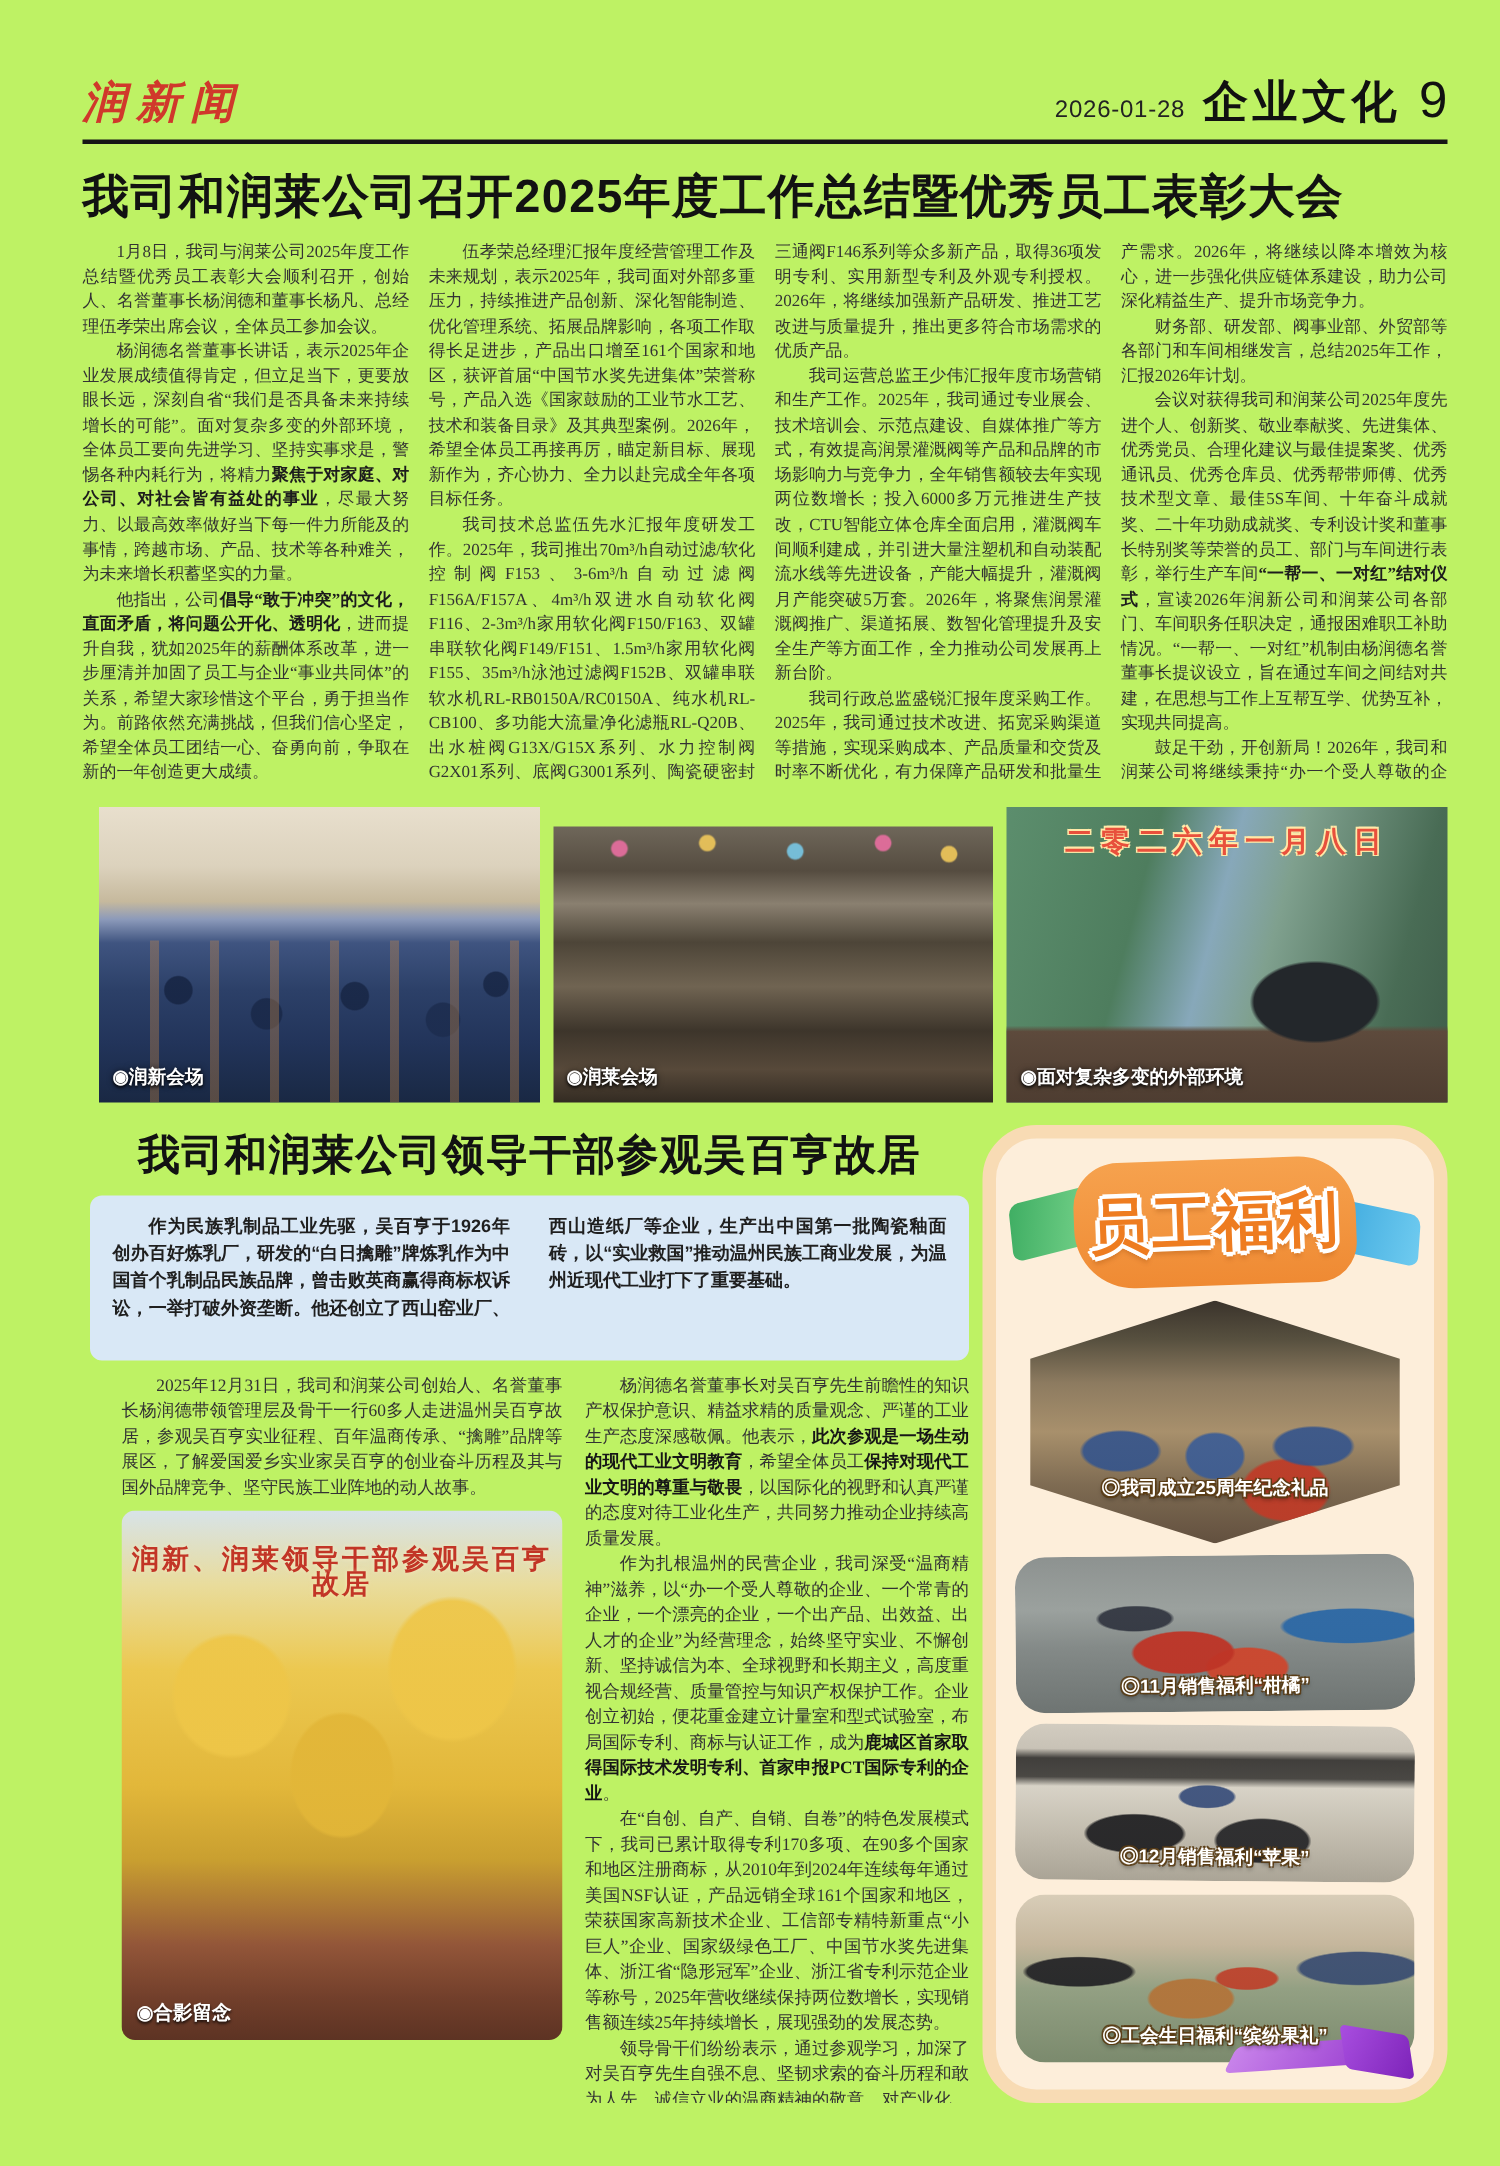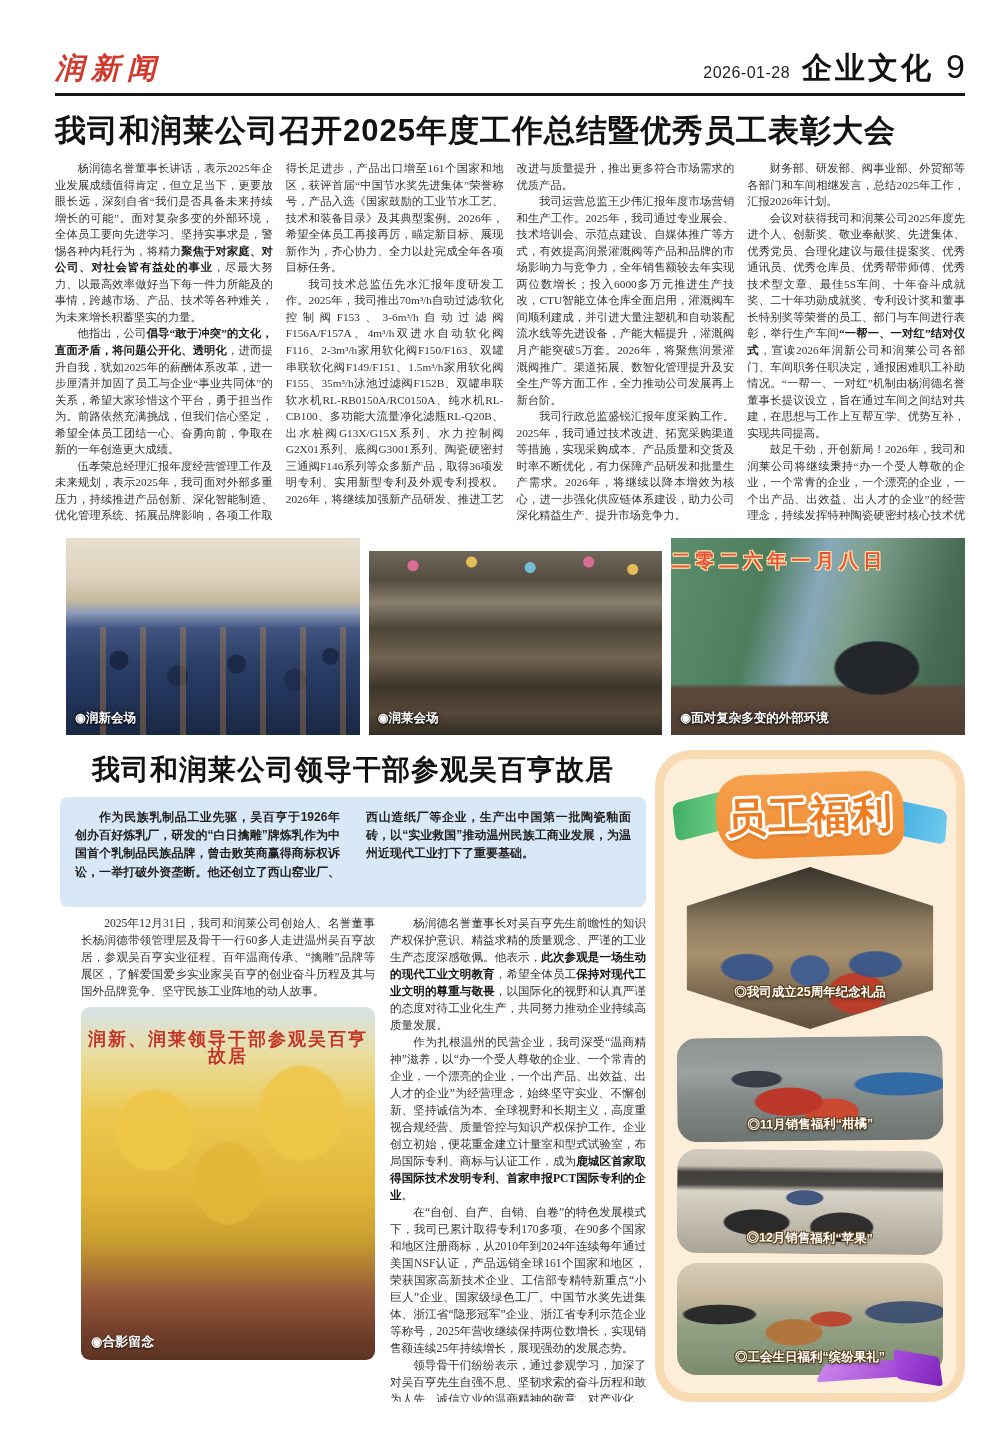--- a/index.html
+++ b/index.html
@@ -1,16 +1,16 @@
 <!DOCTYPE html>
 <html><head>
 <meta charset="utf-8">
 <style>
   html,body{margin:0;padding:0;background:#e9e9e9;}
-  .page{position:relative;width:1000px;height:1444px;margin:0 auto;background:#ffffff;overflow:hidden;
+  .page{position:relative;width:1000px;height:1444px;margin:0 auto;background:#bef264;overflow:hidden;
         font-family:"Liberation Sans",sans-serif;color:#222;}
   
   .masthead{position:absolute;left:55px;top:48px;width:910px;height:48px;
             border-bottom:3px solid #161616;display:flex;justify-content:space-between;align-items:flex-end;
             padding-bottom:4px;box-sizing:border-box;}
   .logo{color:#d0382b;font-size:29px;font-weight:bold;font-style:italic;letter-spacing:7px;
         font-family:"Liberation Serif",serif;}
   .mast-right{display:flex;align-items:baseline;gap:12px;}
   .mast-date{font-size:16px;letter-spacing:.5px;font-family:"Liberation Sans",sans-serif;}
   .mast-section{font-size:30px;font-weight:800;letter-spacing:3px;color:#111;}
@@ -43,21 +43,21 @@
       radial-gradient(circle at 15% 8%, rgba(233,110,160,.9) 0 5px, transparent 6px),
       radial-gradient(circle at 35% 6%, rgba(240,200,90,.9) 0 5px, transparent 6px),
       radial-gradient(circle at 55% 9%, rgba(120,200,230,.9) 0 5px, transparent 6px),
       radial-gradient(circle at 75% 6%, rgba(233,110,160,.9) 0 5px, transparent 6px),
       radial-gradient(circle at 90% 10%, rgba(240,200,90,.9) 0 5px, transparent 6px),
       linear-gradient(180deg,#6f675a 0%,#554c40 16%,#8a8070 28%,#4d4538 42%,#706452 58%,#3d352b 74%,#57493a 88%,#332b22 100%); margin-top: 13px;}
   .photo-c{background:
       radial-gradient(ellipse at 70% 66%, #23272b 0 14%, transparent 15%),
       linear-gradient(180deg, transparent 0 74%, #5d4a3c 76%, #4e3d31 100%),
       linear-gradient(105deg,#5c8e6d 0%,#4e7d5e 30%,#87a8ba 46%,#7fa08e 58%,#496c55 84%,#3e5c49 100%);}
-  .photo-overlay-date{position:absolute;top:10px;width:100%;color:#e8503c;
+  .photo-overlay-date{position:absolute;top:10px;width:100%;text-align:center;color:#e8503c;
       font-size:19px;font-weight:900;letter-spacing:5px;
       text-shadow:-1px -1px 0 #ffe9a8,1px -1px 0 #ffe9a8,-1px 1px 0 #ffe9a8,1px 1px 0 #ffe9a8;z-index:2;}
   
   .headline2{position:absolute;top:751px;left:60px;width:586px;text-align:center;
              font-size:28px;font-weight:900;letter-spacing:1px;color:#121212;}
   
   .intro-box{position:absolute;top:797px;left:60px;width:586px;height:110px;background:#d9e8f6;
              border-radius:8px;padding:11px 15px;box-sizing:border-box;
              column-count:2;column-gap:26px;column-fill:auto;overflow:hidden;
              font-size:12px;line-height:18.2px;font-weight:bold;color:#1f1f1f;text-align:justify;}
@@ -142,20 +142,21 @@
     <div class="mast-right">
       <span class="mast-date">2026-01-28</span>
       <span class="mast-section">企业文化</span>
       <span class="mast-page">9</span>
     </div>
   </div>
 
   <div class="headline1">我司和润莱公司召开2025年度工作总结暨优秀员工表彰大会</div>
 
   <div class="article1">
+    <p><span>1月8日，我司与润莱公司2025年度工作总结暨优秀员工表彰大会顺利召开，创始人、名誉董事长杨润德和董事长杨凡、总经理伍孝荣出席会议，全体员工参加会议。</span></p>
     <p><span>杨润德名誉董事长讲话，表示2025年企业发展成绩值得肯定，但立足当下，更要放眼长远，深刻自省“我们是否具备未来持续增长的可能”。面对复杂多变的外部环境，全体员工要向先进学习、坚持实事求是，警惕各种内耗行为，将精力</span><b>聚焦于对家庭、对公司、对社会皆有益处的事业</b><span>，尽最大努力、以最高效率做好当下每一件力所能及的事情，跨越市场、产品、技术等各种难关，为未来增长积蓄坚实的力量。</span></p>
     <p><span>他指出，公司</span><b>倡导“敢于冲突”的文化，直面矛盾，将问题公开化、透明化</b><span>，进而提升自我，犹如2025年的薪酬体系改革，进一步厘清并加固了员工与企业“事业共同体”的关系，希望大家珍惜这个平台，勇于担当作为。前路依然充满挑战，但我们信心坚定，希望全体员工团结一心、奋勇向前，争取在新的一年创造更大成绩。</span></p>
     <p><span>伍孝荣总经理汇报年度经营管理工作及未来规划，表示2025年，我司面对外部多重压力，持续推进产品创新、深化智能制造、优化管理系统、拓展品牌影响，各项工作取得长足进步，产品出口增至161个国家和地区，获评首届“中国节水奖先进集体”荣誉称号，产品入选《国家鼓励的工业节水工艺、技术和装备目录》及其典型案例。2026年，希望全体员工再接再厉，瞄定新目标、展现新作为，齐心协力、全力以赴完成全年各项目标任务。</span></p>
     <p><span>我司技术总监伍先水汇报年度研发工作。2025年，我司推出70m³/h自动过滤/软化控制阀F153、3-6m³/h自动过滤阀F156A/F157A、4m³/h双进水自动软化阀F116、2-3m³/h家用软化阀F150/F163、双罐串联软化阀F149/F151、1.5m³/h家用软化阀F155、35m³/h泳池过滤阀F152B、双罐串联软水机RL-RB0150A/RC0150A、纯水机RL-CB100、多功能大流量净化滤瓶RL-Q20B、出水桩阀G13X/G15X系列、水力控制阀G2X01系列、底阀G3001系列、陶瓷硬密封三通阀F146系列等众多新产品，取得36项发明专利、实用新型专利及外观专利授权。2026年，将继续加强新产品研发、推进工艺改进与质量提升，推出更多符合市场需求的优质产品。</span></p>
     <p><span>我司运营总监王少伟汇报年度市场营销和生产工作。2025年，我司通过专业展会、技术培训会、示范点建设、自媒体推广等方式，有效提高润景灌溉阀等产品和品牌的市场影响力与竞争力，全年销售额较去年实现两位数增长；投入6000多万元推进生产技改，CTU智能立体仓库全面启用，灌溉阀车间顺利建成，并引进大量注塑机和自动装配流水线等先进设备，产能大幅提升，灌溉阀月产能突破5万套。2026年，将聚焦润景灌溉阀推广、渠道拓展、数智化管理提升及安全生产等方面工作，全力推动公司发展再上新台阶。</span></p>
     <p><span>我司行政总监盛锐汇报年度采购工作。2025年，我司通过技术改进、拓宽采购渠道等措施，实现采购成本、产品质量和交货及时率不断优化，有力保障产品研发和批量生产需求。2026年，将继续以降本增效为核心，进一步强化供应链体系建设，助力公司深化精益生产、提升市场竞争力。</span></p>
     <p><span>财务部、研发部、阀事业部、外贸部等各部门和车间相继发言，总结2025年工作，汇报2026年计划。</span></p>
     <p><span>会议对获得我司和润莱公司2025年度先进个人、创新奖、敬业奉献奖、先进集体、优秀党员、合理化建议与最佳提案奖、优秀通讯员、优秀仓库员、优秀帮带师傅、优秀技术型文章、最佳5S车间、十年奋斗成就奖、二十年功勋成就奖、专利设计奖和董事长特别奖等荣誉的员工、部门与车间进行表彰，举行生产车间</span><b>“一帮一、一对红”结对仪式</b><span>，宣读2026年润新公司和润莱公司各部门、车间职务任职决定，通报困难职工补助情况。“一帮一、一对红”机制由杨润德名誉董事长提议设立，旨在通过车间之间结对共建，在思想与工作上互帮互学、优势互补，实现共同提高。</span></p>
     <p><span>鼓足干劲，开创新局！2026年，我司和润莱公司将继续秉持“办一个受人尊敬的企业，一个常青的企业，一个漂亮的企业，一个出产品、出效益、出人才的企业”的经营理念，持续发挥特种陶瓷硬密封核心技术优势，积极回应市场期待，不断拓展产品应用与市场空间，保持“马不停蹄”的干劲，开创发展新局面。</span></p>
   </div>

